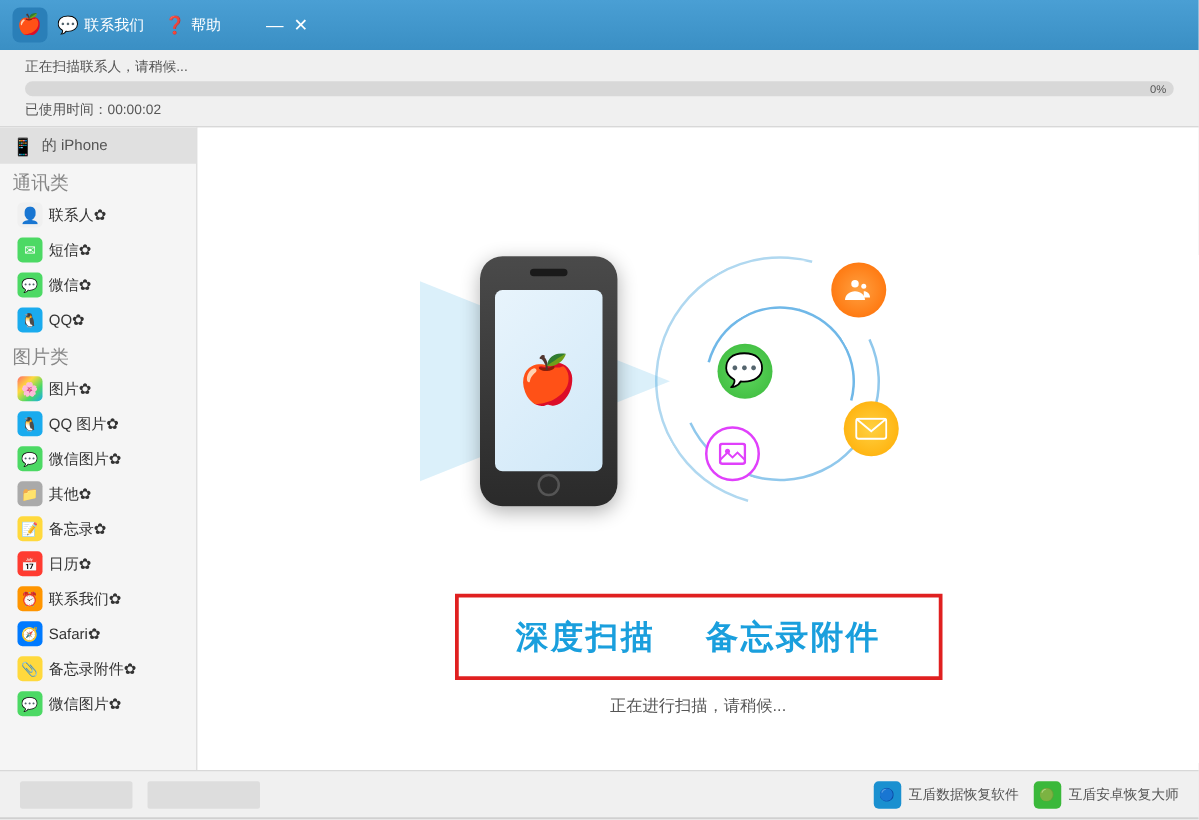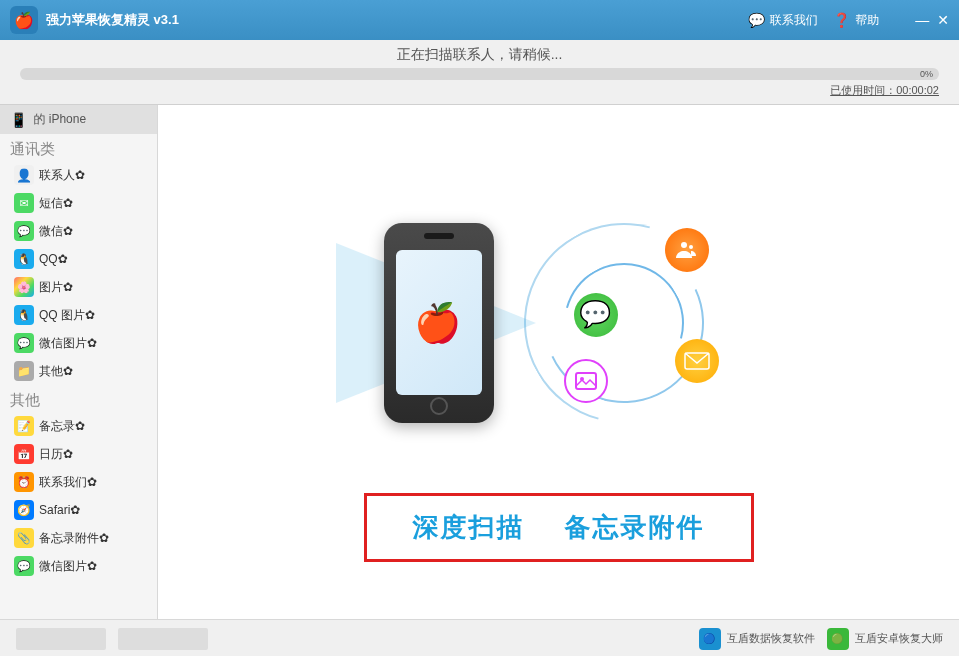--- a/index.html
+++ b/index.html
@@ -65,24 +65,23 @@
       color: white;
     }
 
     
     .progress-area {
       background: #f0f0f0;
       padding: 6px 20px 6px 20px;
       border-bottom: 1px solid #d0d0d0;
     }
     .progress-label {
-      font-size: 14px;
+      font-size: 11px;
       color: #555;
       margin-bottom: 4px;
-      text-align: center;
     }
     .progress-bar-track {
       width: 100%;
       height: 12px;
       background: #d8d8d8;
       border-radius: 6px;
       overflow: hidden;
       position: relative;
     }
     .progress-bar-fill {
@@ -96,22 +95,21 @@
       right: 6px;
       top: 0;
       line-height: 12px;
       font-size: 9px;
       color: #555;
     }
     .progress-time {
       font-size: 11px;
       color: #555;
       margin-top: 3px;
-      text-align: right;
-      text-decoration: underline;
+      text-align: left;
     }
 
     
     .main-layout {
       display: flex;
       height: calc(656px - 40px - 52px - 50px);
     }
 
     
     .sidebar {
@@ -382,21 +380,20 @@
       align-items: center;
       padding: 0 20px;
       justify-content: space-between;
     }
   </style>
 </head>
 <body>
 
 <div class="title-bar">
   <div class="app-icon">🍎</div>
-  <span class="title-text">强力苹果恢复精灵 v3.1</span>
   <div class="title-actions">
     <div class="action-btn">
       <span style="font-size:14px;">💬</span>
       <span>联系我们</span>
     </div>
     <div class="action-btn">
       <span style="font-size:14px;">❓</span>
       <span>帮助</span>
     </div>
     <div class="window-controls">
@@ -434,38 +431,38 @@
     </div>
     <div class="sidebar-item">
       <div class="item-icon icon-wechat" style="font-size:11px;color:white;">💬</div>
       <span>微信✿</span>
     </div>
     <div class="sidebar-item">
       <div class="item-icon icon-qq" style="font-size:11px;color:white;">🐧</div>
       <span>QQ✿</span>
     </div>
 
+    <div class="sidebar-section-title">图片类</div>
     <div class="sidebar-item">
       <div class="item-icon icon-photos" style="font-size:11px;">🌸</div>
       <span>图片✿</span>
     </div>
     <div class="sidebar-item">
       <div class="item-icon icon-qqphoto" style="font-size:11px;color:white;">🐧</div>
       <span>QQ 图片✿</span>
     </div>
     <div class="sidebar-item">
       <div class="item-icon icon-wechatphoto" style="font-size:11px;color:white;">💬</div>
       <span>微信图片✿</span>
     </div>
     <div class="sidebar-item">
       <div class="item-icon icon-other" style="font-size:11px;color:white;">📁</div>
       <span>其他✿</span>
     </div>
 
-    <div class="sidebar-section-title">其他</div>
     <div class="sidebar-item">
       <div class="item-icon icon-notes" style="font-size:11px;">📝</div>
       <span>备忘录✿</span>
     </div>
     <div class="sidebar-item">
       <div class="item-icon icon-calendar" style="font-size:11px;color:white;">📅</div>
       <span>日历✿</span>
     </div>
     <div class="sidebar-item">
       <div class="item-icon icon-reminder" style="font-size:11px;color:white;">⏰</div>
@@ -528,20 +525,21 @@
           </svg>
         </div>
       </div>
     </div>
 
     <div class="scan-banner">
       <span class="scan-banner-text">深度扫描</span>
       <span class="scan-banner-text">备忘录附件</span>
     </div>
 
+    <div class="scanning-status">正在进行扫描，请稍候...</div>
   </div>
 </div>
 
 <div class="ad-bar">
   <div class="ad-img-placeholder"></div>
   <div class="ad-img-placeholder"></div>
   <div style="flex:1;"></div>
   <div class="ad-item">
     <div class="ad-icon" style="background:#1a90d0;color:white;font-size:10px;">🔵</div>
     <span>互盾数据恢复软件</span>

